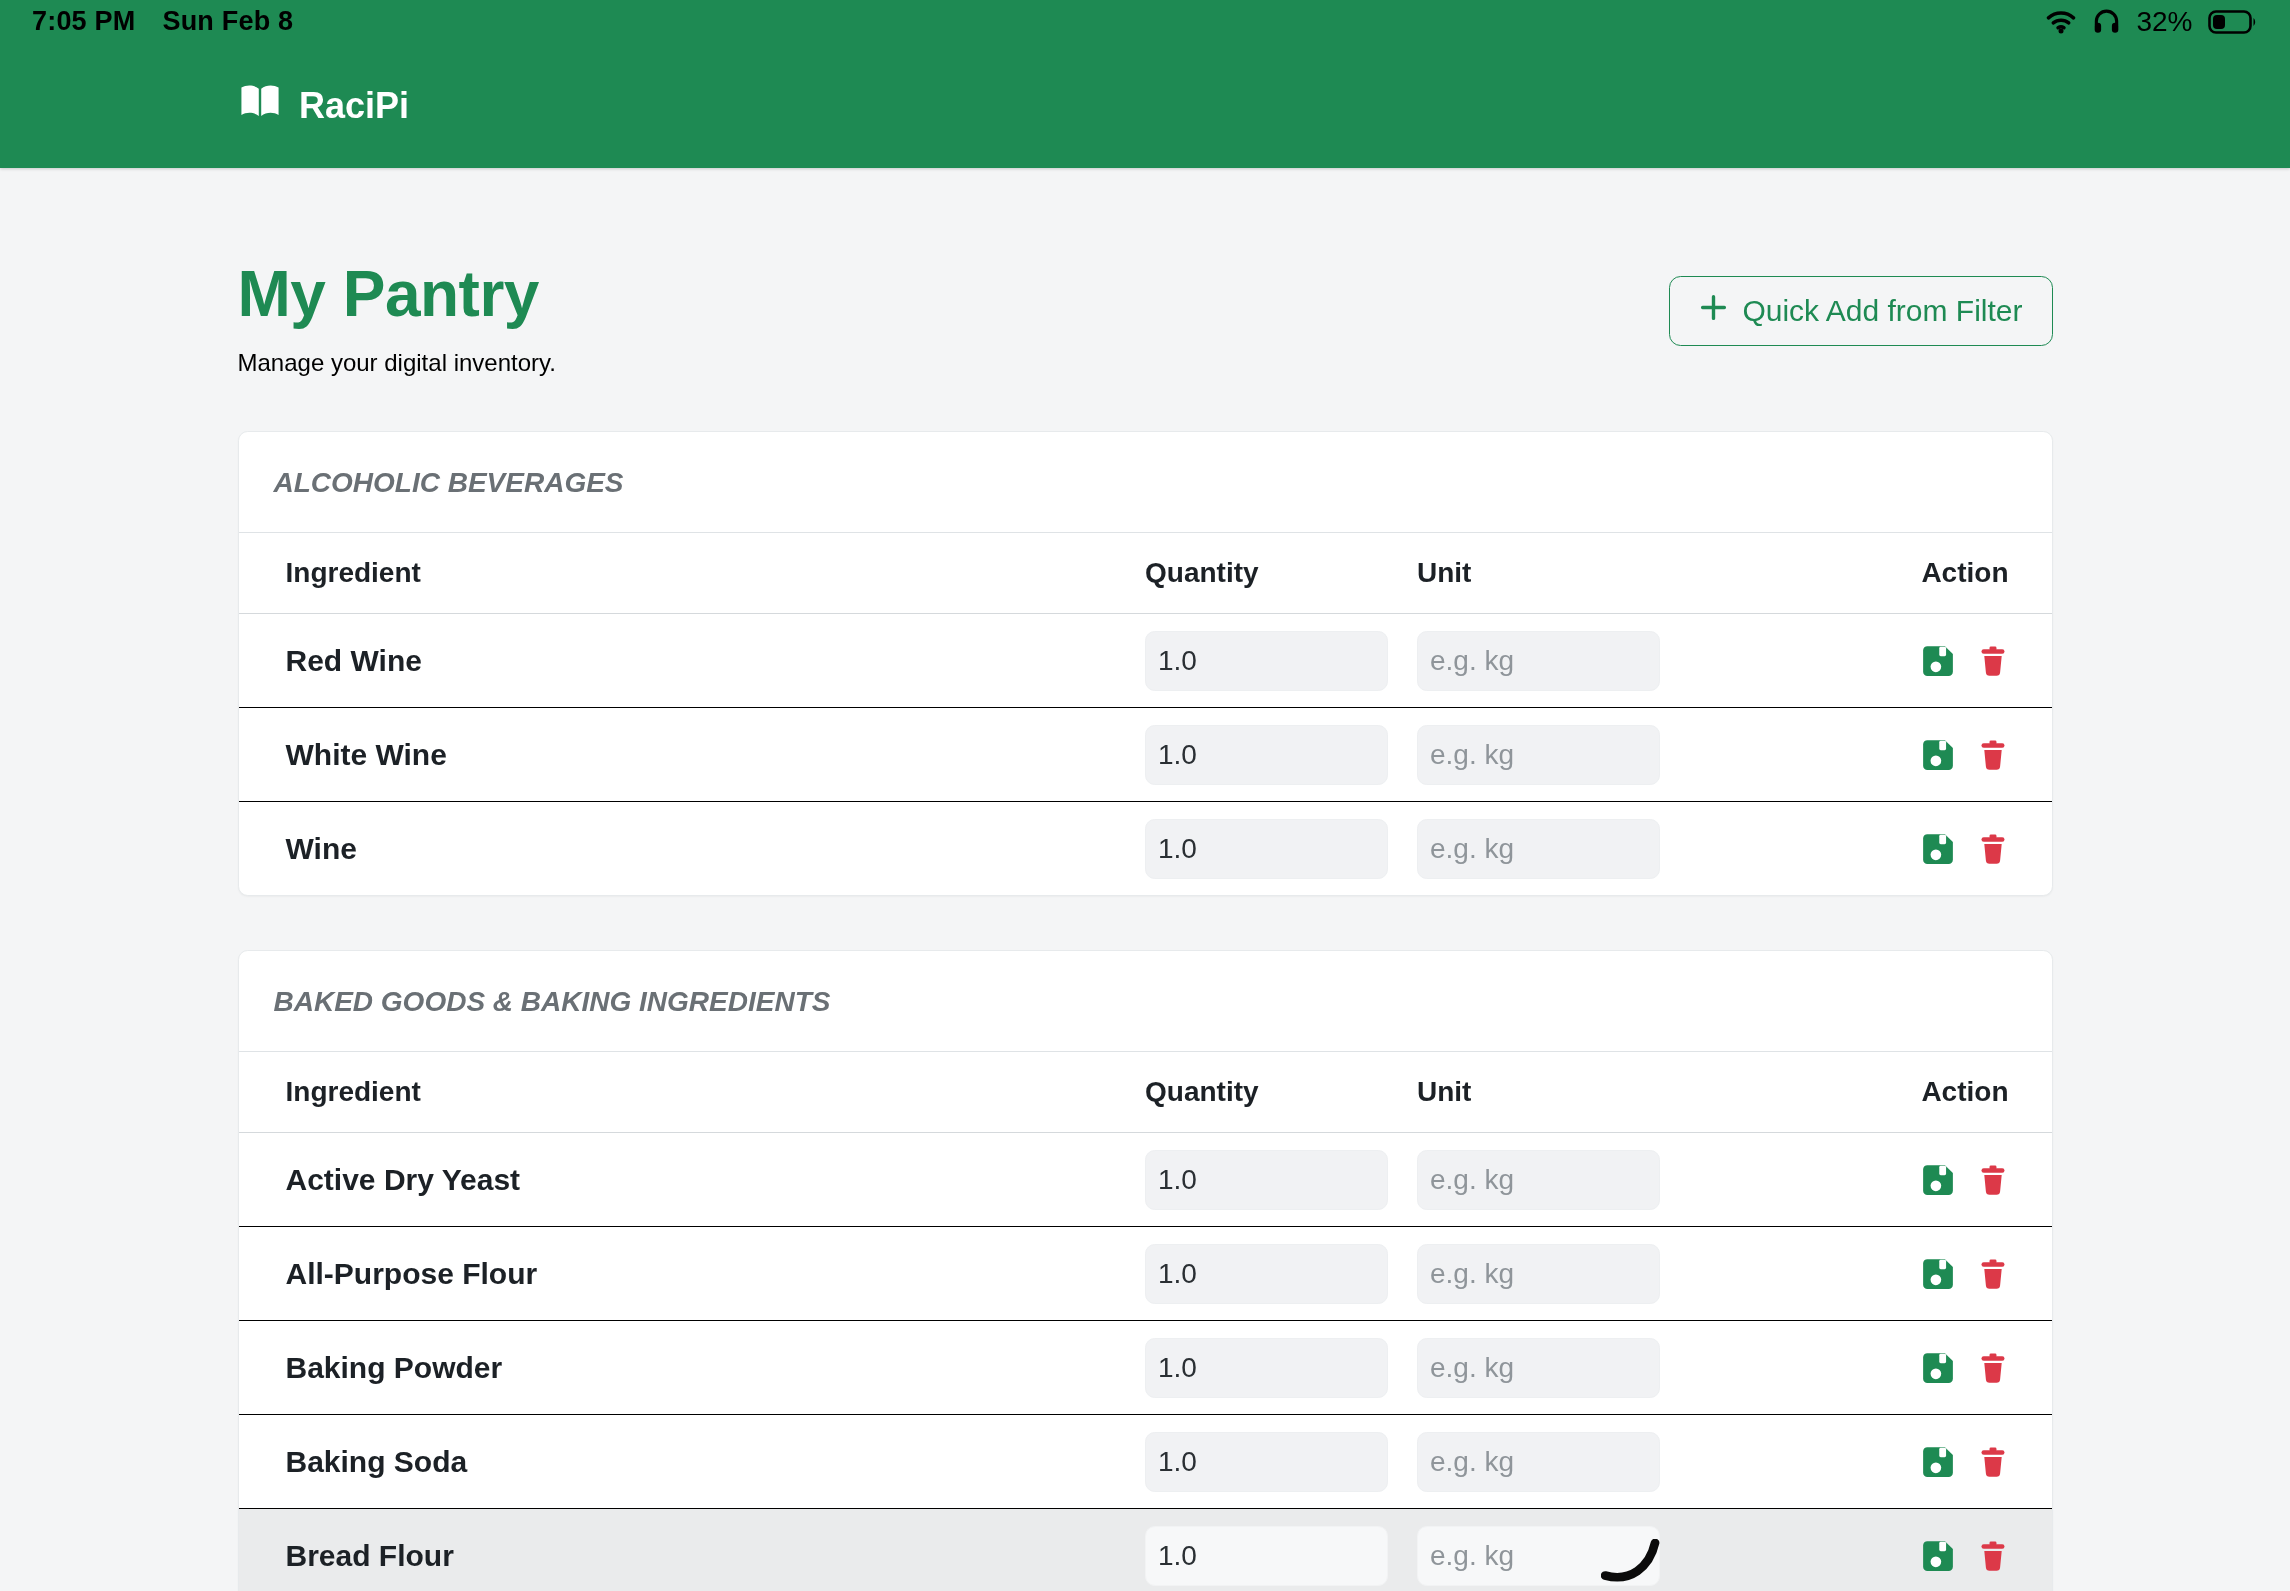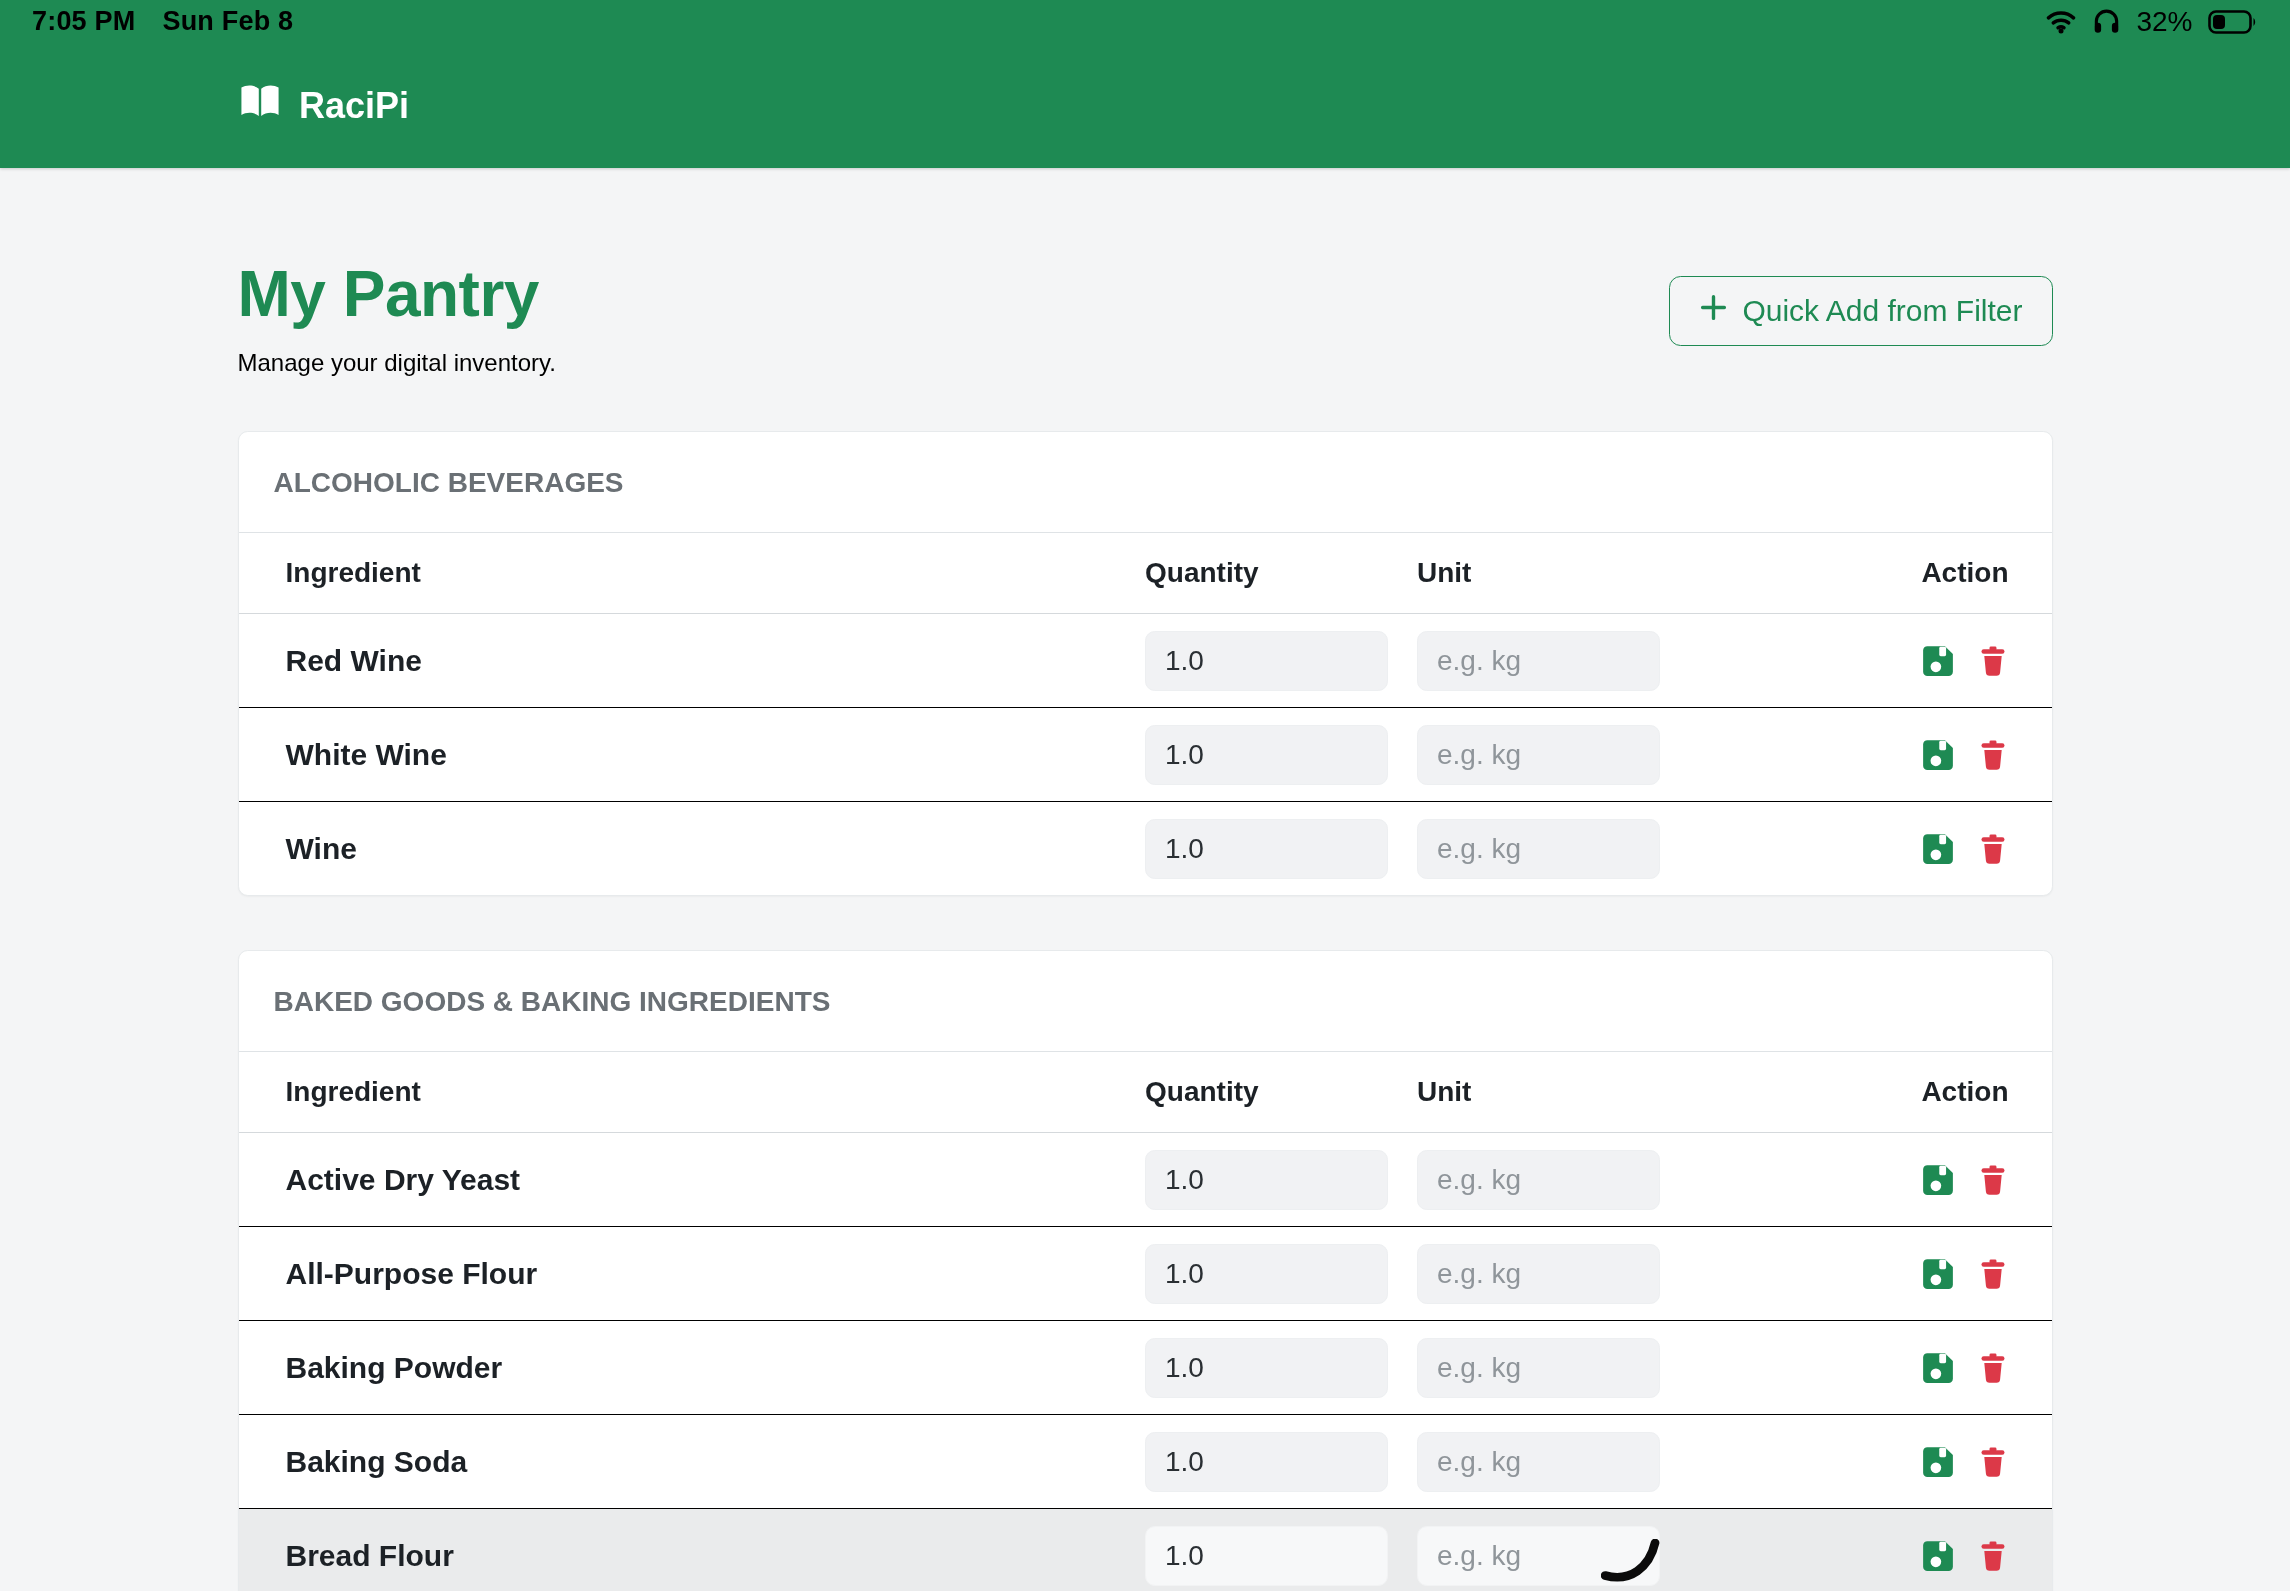--- a/index.html
+++ b/index.html
@@ -41,38 +41,38 @@
     display: inline-flex; align-items: center; gap: 14.6px;
     background: transparent; border: 1.9px solid #1e8a53; border-radius: 11.6px;
     color: #1e8a53; font-size: 30px; font-family: inherit; cursor: pointer;
   }
 
   
   .card {
     background: #fff; border: 1px solid #e7eaec; border-radius: 9.7px;
     margin-top: 54px; overflow: hidden; box-shadow: 0 1px 1.9px rgba(0,0,0,.04);
   }
-  .card-header { padding: 35px 35px 33px; border-bottom: 1px solid #dfe3e6; }
+  .card-header { padding: 35px 35px 33px; border-bottom: 1px solid #dfe3e6; font-style: italic; }
   .section-title { margin: 0; font-size: 28px; font-weight: 700; color: #6a7075; }
 
   table.pantry-table { width: 100%; border-collapse: collapse; }
   th {
     text-align: left; font-size: 28px; font-weight: 700; color: #1c2126;
     padding: 24px 0; border-bottom: 1px solid #d5d9dc;
   }
   th.col-ingredient { width: 50%; padding-left: 47px; }
   th.col-quantity   { width: 15%; }
   th.col-unit       { width: 27%; }
   th.col-action     { width: 8%; text-align: right; padding-right: 43px; }
 
   td { padding: 16.5px 0; border-bottom: 1px solid #000000; }
   tbody tr:last-child td { border-bottom: none; }
   .cell-name { font-size: 30px; font-weight: 700; color: #1c2126; padding-left: 47px; }
   .qty-input, .unit-input {
-    width: 243px; height: 60px; padding: 0 19px;
+    width: 243px; height: 60px; padding: 0 12px;
     background: #f1f2f4; border: 1px solid #edeff1; border-radius: 9.7px;
     font-size: 28px; color: #2a2f33; font-family: inherit;
   }
   .unit-input::placeholder, .qty-input::placeholder { color: #8f959a; }
   .cell-action { padding-right: 43px; }
   .action-group { display: flex; justify-content: flex-end; align-items: center; gap: 21.3px; }
   .icon-btn { background: none; border: none; padding: 0; cursor: pointer; line-height: 0; }
 
   tr.highlighted td { background: #eaebec; }
   tr.highlighted .qty-input, tr.highlighted .unit-input { background: #f7f8f9; border-color: #f2f3f4; }

